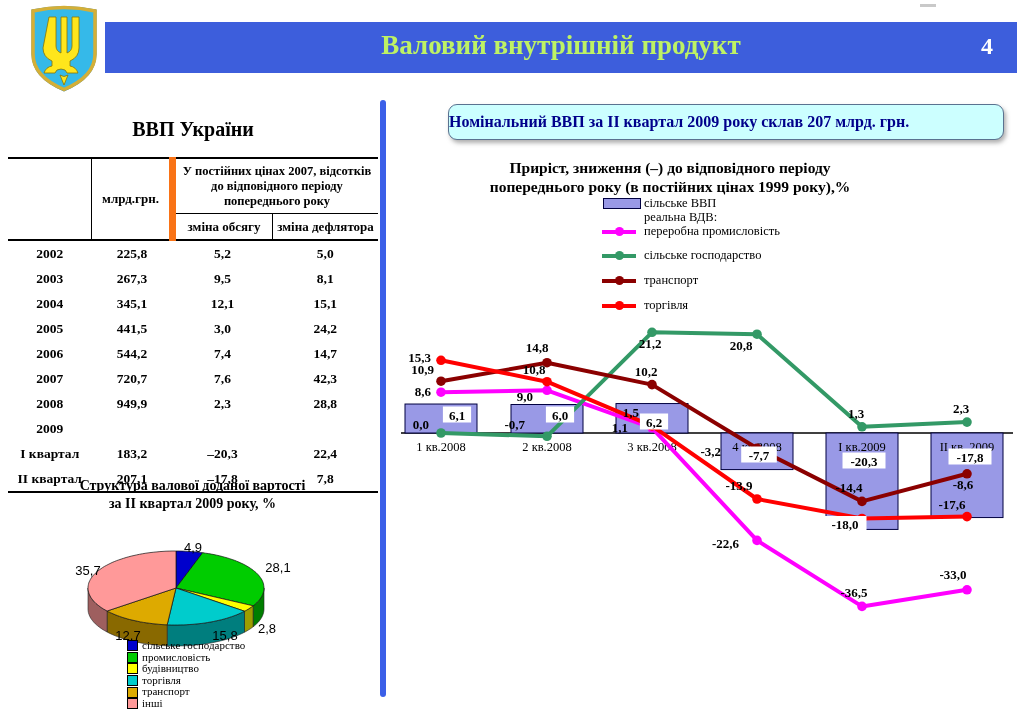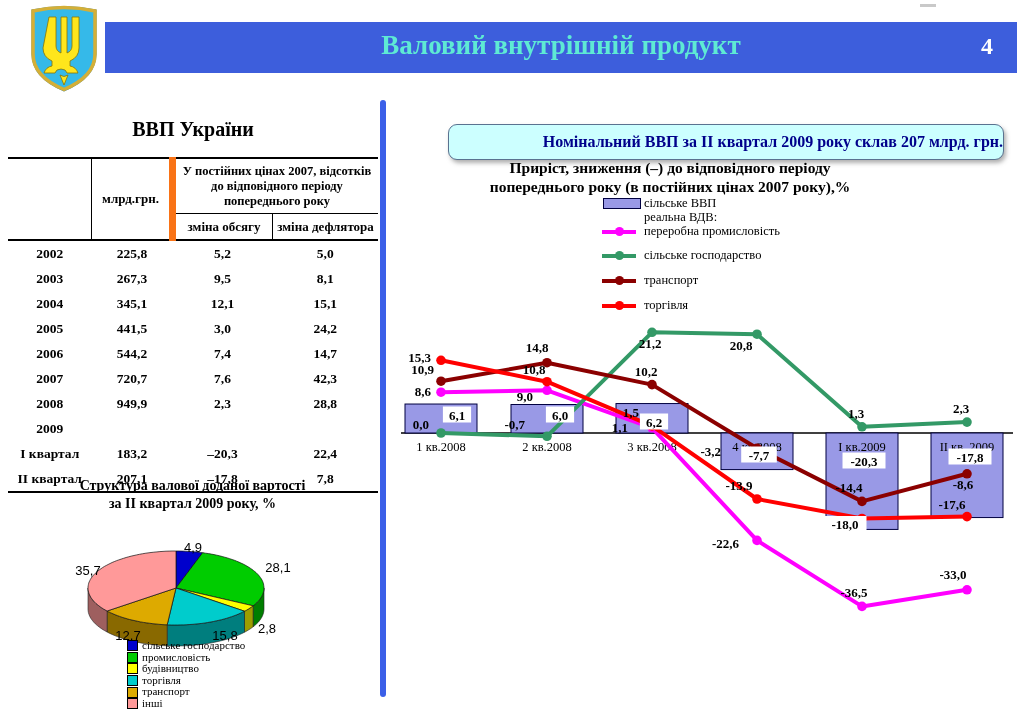--- a/index.html
+++ b/index.html
@@ -1,20 +1,20 @@
 <!DOCTYPE html>
 <html><head>
 <meta charset="utf-8">
 <style>
   html,body{margin:0;padding:0;background:#fff;}
   .slide{position:relative;width:1020px;height:710px;background:#fff;overflow:hidden;
          font-family:"Liberation Serif",serif;color:#000;}
   
   .header-banner{position:absolute;left:105px;top:22px;width:912px;height:51px;background:#3D5EDC;}
-  .header-title{position:absolute;left:0;right:0;top:8px;text-align:center;color:#5eead4;
+  .header-title{position:absolute;left:0;right:0;top:8px;text-align:center;color:#bef264;
                 font-size:27px;font-weight:bold;}
   .page-number{position:absolute;right:24px;top:11px;color:#fff;font-size:24px;font-weight:bold;}
   .coat{position:absolute;left:28px;top:4px;width:72px;height:88px;}
   .top-mark{position:absolute;left:920px;top:4px;width:16px;height:3px;background:#c9c9c9;}
   .separator{position:absolute;left:380px;top:100px;width:6px;height:597px;background:#3B5FE8;border-radius:3px;}
   
   .table-title{position:absolute;left:8px;top:118px;width:370px;text-align:center;
                font-size:20px;font-weight:bold;}
   table.gdp{position:absolute;left:8px;top:157px;width:370px;border-collapse:collapse;
             border-top:2px solid #000;border-bottom:2px solid #000;}
@@ -26,23 +26,23 @@
   th.c-sub1{width:92px;border-right:1px solid #000;}
   table.gdp td{height:23px;text-align:center;font-size:13.5px;font-weight:bold;vertical-align:middle;margin-top:25px;}
   
   .pie-title{position:absolute;left:10px;top:477px;width:365px;text-align:center;
              font-weight:bold;font-size:14px;line-height:18px;}
   #pie-svg{position:absolute;left:55px;top:520px;width:250px;height:150px;overflow:visible;}
   .pie-legend{position:absolute;left:127px;top:640px;font-size:11px;line-height:11.6px;}
   .pl-row{display:flex;align-items:center;height:11.6px;}
   .pl-sq{width:9px;height:9px;border:1px solid #000;margin-right:4px;flex:none;}
   
-  .callout{position:absolute;left:448px;top:124px;width:554px;height:34px;background:#CCFFFF;
+  .callout{position:absolute;left:448px;top:104px;width:554px;height:34px;background:#CCFFFF;
            border:1px solid #5A7290;border-radius:9px;box-shadow:2px 3px 4px rgba(110,110,110,.55);
-           color:#00008B;font-weight:bold;font-size:16px;text-align:right;line-height:33px;}
+           color:#00008B;font-weight:bold;font-size:16px;text-align:left;line-height:33px;}
   .chart-title{position:absolute;left:420px;top:158px;width:500px;text-align:center;
                font-weight:bold;font-size:15.5px;line-height:19px;}
   .combo-legend{position:absolute;left:602px;top:197px;font-size:12.5px;}
   .cl-row{display:flex;align-items:center;height:13px;margin-bottom:1px;}
   .cl-row:nth-child(4){margin-top:11px;}
   .cl-row:nth-child(5){margin-top:12px;}
   .cl-row:nth-child(6){margin-top:12px;}
   .cl-sw{width:40px;margin-right:2px;position:relative;height:11px;flex:none;}
   .sw-bar{position:absolute;left:1px;top:0;width:36px;height:9px;border:1px solid #000040;}
   .sw-line{position:absolute;left:0;top:3.5px;width:34px;height:4px;}
@@ -198,21 +198,21 @@
         <span class="pl-sq" style="background: rgb(255, 153, 153);"></span>
         <span>інші</span>
       </div>
     </div>
 
   <div class="callout">
     <span>Номінальний ВВП за II квартал 2009 року склав 207 млрд. грн.</span>
   </div>
   <div class="chart-title">
     <div>Приріст, зниження (–) до відповідного періоду</div>
-    <div>попереднього року (в постійних цінах 2007 року),%</div>
+    <div>попереднього року (в постійних цінах 1999 року),%</div>
   </div>
   <div id="combo-legend" class="combo-legend">
       <div class="cl-row">
         <span class="cl-sw">
           <span class="sw-bar" style="background: rgb(153, 153, 230);"></span>
         </span>
         <span>сільське ВВП</span>
       </div>
       <div class="cl-row">
         <span class="cl-sw"></span>

